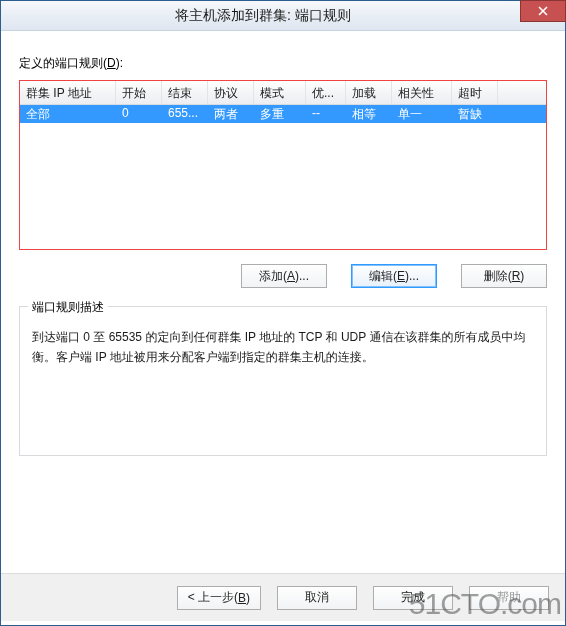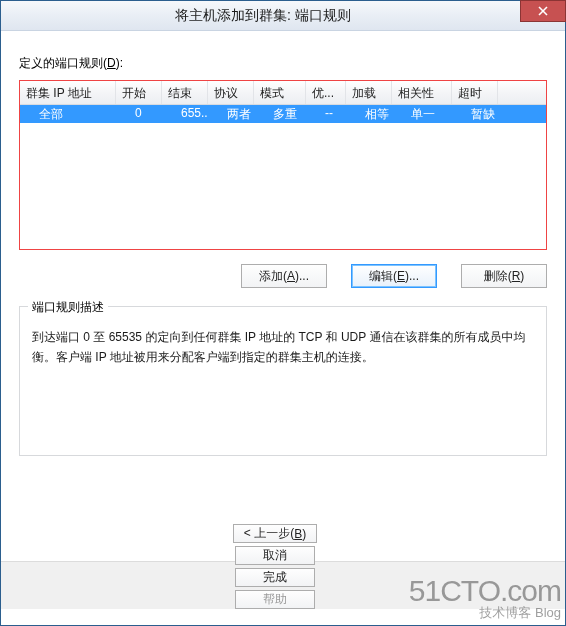--- a/index.html
+++ b/index.html
@@ -77,21 +77,21 @@
   .lv-body { }
   .lv-row {
     display: flex;
     height: 18px;
   }
   .lv-row.selected {
     background: #3399ff;
     color: #ffffff;
   }
   .lv-row .cell {
-    padding: 1px 19px;
+    padding: 1px 6px;
     white-space: nowrap;
     overflow: hidden;
     font-size: 12px;
   }
   .c0{width:96px}
   .c1{width:46px}
   .c2{width:46px}
   .c3{width:46px}
   .c4{width:52px}
   .c5{width:40px}
@@ -142,30 +142,29 @@
   }
   .desc {
     font-size: 12px;
     line-height: 1.7;
     color: #1a1a1a;
   }
   .footer {
     position: absolute;
     left: 0;
     right: 0;
-    bottom: 16px;
+    bottom: 4px;
     height: 48px;
     border-top: 1px solid #dcdcdc;
     background: #f0f0f0;
     display: flex;
     align-items: center;
     justify-content: flex-end;
-    gap: 3px;
+    gap: 16px;
     padding-right: 16px;
-    flex-direction: column;
   }
   .footer .btn { min-width: 80px; height: 24px; }
   .watermark {
     position: absolute;
     right: 4px;
     bottom: 6px;
     font-family: Arial, sans-serif;
     text-align: right;
     pointer-events: none;
     color: rgba(80,80,80,0.55);
@@ -262,16 +261,15 @@
         <span class="u">B</span>
         <span>)</span>
     </button>
     <button class="btn">取消</button>
     <button class="btn">完成</button>
     <button class="btn disabled">帮助</button>
   </div>
 
   <div class="watermark">
     <div class="big">51CTO.com</div>
-    <div class="small">技术博客 Blog</div>
   </div>
 
 </div>
 
 </body></html>

